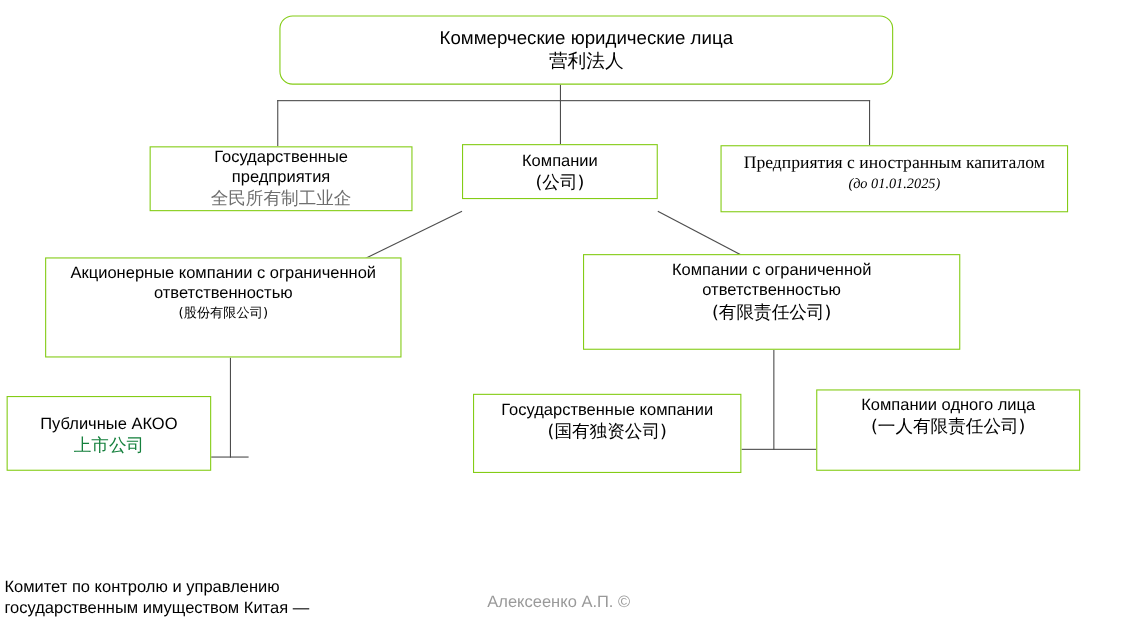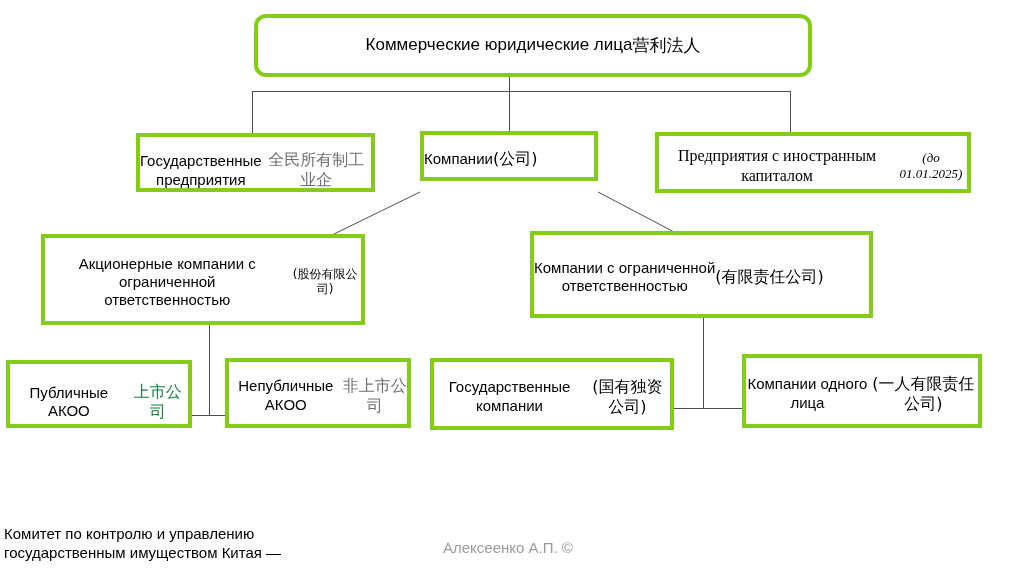--- a/index.html
+++ b/index.html
@@ -13,24 +13,24 @@
     height: 574px;
     background: #ffffff;
     font-family: "Liberation Sans", "DejaVu Sans", sans-serif;
     overflow: hidden;
   }
 
   
   .node {
     position: absolute;
     box-sizing: border-box;
-    border: 4px solid #84cc16;
+    border: 1px solid #84cc16;
     background: #ffffff;
     display: flex;
-    flex-direction: row;
+    flex-direction: column;
     align-items: center;
     text-align: center;
     color: #000000;
     line-height: 1.22;
     z-index: 3;
   }
   .node.rounded {
     border-radius: 12px;
   }
   .node .ru {
@@ -98,21 +98,21 @@
   <div class="line hline" style="left:190px; top:415px; width:36px;"></div>
 
   <div class="line vline" style="left:703px; top:318px; height:91px;"></div>
   <div class="line hline" style="left:674px; top:408px; width:70px;"></div>
 
   <div class="node rounded" style="left:254px; top:14px; width:558px; height:63px; justify-content:center; font-size:17px;">
     <span class="ru">Коммерческие юридические лица</span>
     <span class="cn">营利法人</span>
   </div>
 
-  <div class="node" style="left:136px; top:133px; width:239px; height:59px; justify-content:flex-start; padding-top:16px; font-size:15px;">
+  <div class="node" style="left:136px; top:133px; width:239px; height:59px; justify-content:flex-start; padding-top:0; font-size:15px;">
     <span class="ru">Государственные
 предприятия</span>
     <span class="cn" style="font-size:16px; color:#6f6f6f; margin-top:-1px;">全民所有制工业企</span>
   </div>
 
   <div class="node" style="left:420px; top:131px; width:178px; height:50px; justify-content:flex-start; padding-top:6px; font-size:15px;">
     <span class="ru">Компании</span>
     <span class="cn" style="font-size:16px;">(公司)</span>
   </div>
 
@@ -132,24 +132,20 @@
     <span class="ru">Компании с ограниченной
 ответственностью</span>
     <span class="cn" style="font-size:16px;">(有限责任公司)</span>
   </div>
 
   <div class="node" style="left:6px; top:360px; width:186px; height:68px; justify-content:flex-start; padding-top:16px; font-size:15px;align-items:center;">
     <span class="ru">Публичные АКОО</span>
     <span class="cn" style="font-size:16px; color:#15803d;">上市公司</span>
   </div>
 
-  <div class="node" style="left:225px; top:358px; width:186px; height:70px; justify-content:flex-start; padding-top:5px; font-size:15px;">
-    <span class="ru">Непубличные АКОО</span>
-    <span class="cn" style="font-size:16px; color:#6f6f6f;">非上市公司</span>
-  </div>
 
   <div class="node" style="left:430px; top:358px; width:244px; height:72px; justify-content:flex-start; padding-top:5px; font-size:15px;">
     <span class="ru">Государственные компании</span>
     <span class="cn" style="font-size:16px;">(国有独资公司)</span>
   </div>
 
   <div class="node" style="left:742px; top:354px; width:240px; height:74px; justify-content:flex-start; padding-top:5px; font-size:15px;">
     <span class="ru">Компании одного лица</span>
     <span class="cn" style="font-size:16px;">(一人有限责任公司)</span>
   </div>

